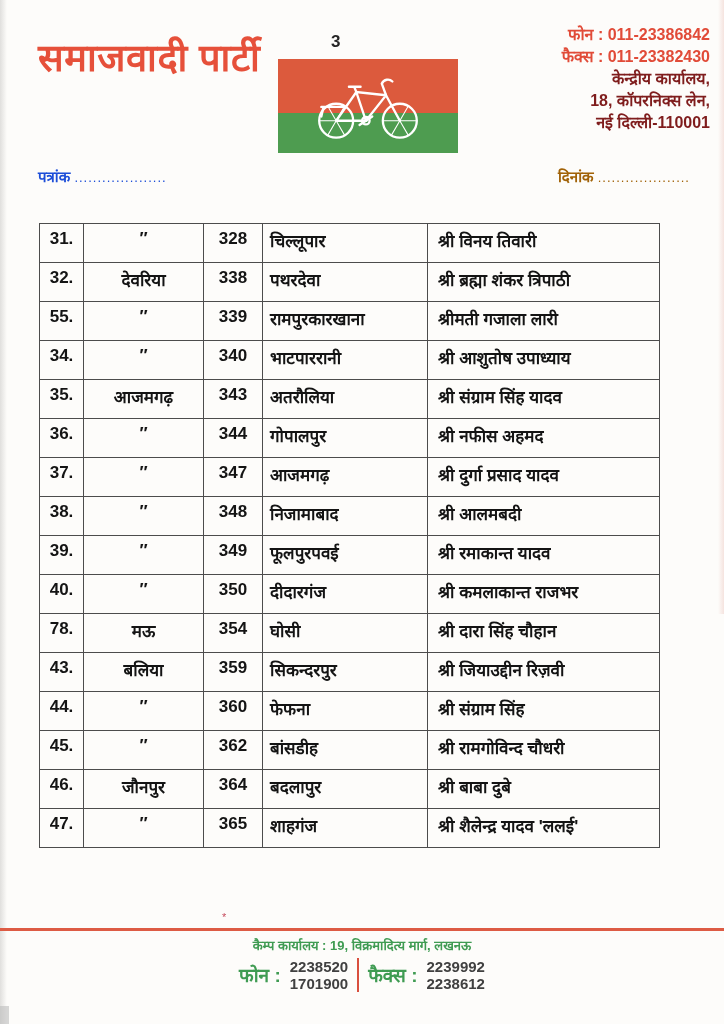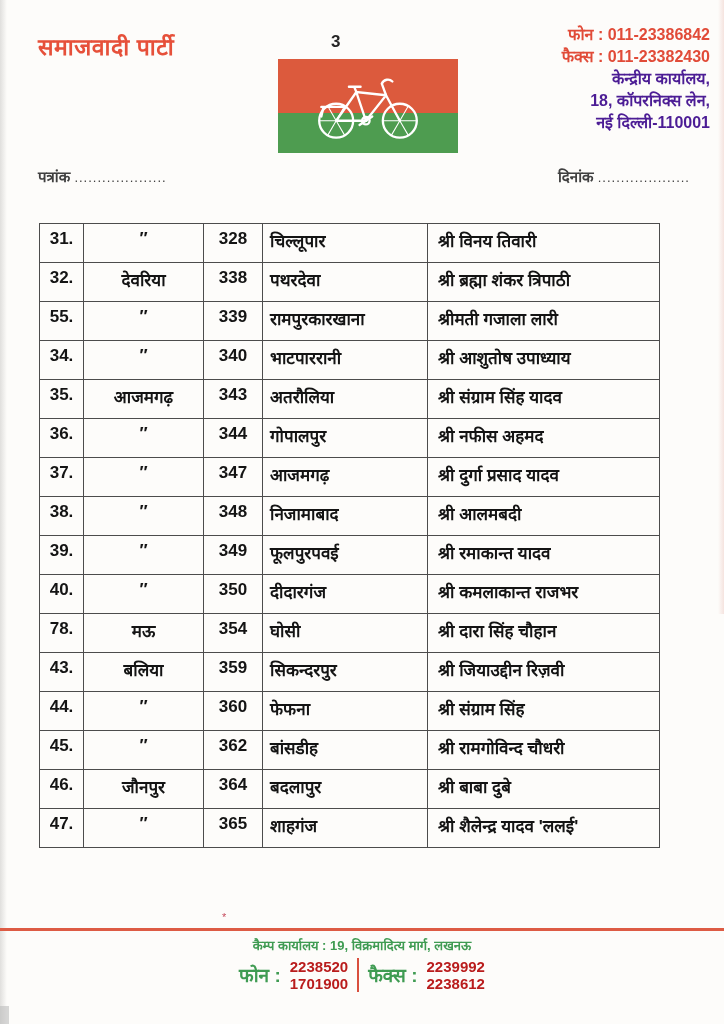--- a/index.html
+++ b/index.html
@@ -18,42 +18,42 @@
     position:absolute; right:0; top:0; width:6px; height:60%;
     background:linear-gradient(to left, #f3ddd8, rgba(255,255,255,0)); opacity:.8;
   }
   .scan-corner {
     position:absolute; left:0; bottom:0; width:9px; height:18px; background:#bdbdbd; opacity:.6;
   }
 
   
   .party-title {
     position:absolute; left:38px; top:30px;
-    font-size:23px; font-weight:bold; color:#e6503a; letter-spacing:.5px;
+    font-size:38px; font-weight:bold; color:#e6503a; letter-spacing:.5px;
   }
   .page-number {
     position:absolute; left:331px; top:32px; font-size:17px; color:#262626; font-weight:bold;
   }
   .flag {
     position:absolute; left:278px; top:59px; width:180px; height:94px;
   }
   .flag .half-red  { position:absolute; left:0; top:0; width:100%; height:57%; background:#dc5a3d; }
   .flag .half-green{ position:absolute; left:0; bottom:0; width:100%; height:43%; background:#4e9c50; }
   .flag svg { position:absolute; left:50%; top:52%; transform:translate(-50%,-50%); }
 
   .contact-block {
     position:absolute; right:14px; top:24px; text-align:right; line-height:22px;
     font-weight:bold; font-size:16px;
   }
   .contact-block .red-line { color:#e14b38; }
-  .contact-block .green-line { color:#4c1d95; }
+  .contact-block .green-line { color:#7f1d1d; }
 
   .ref-row { position:absolute; left:0; top:166px; width:100%; height:22px; }
-  .letter-no { position:absolute; left:38px; color:#404040; font-weight:bold; font-size:15px; }
-  .date-field { position:absolute; right:34px; color:#404040; font-weight:bold; font-size:15px; }
+  .letter-no { position:absolute; left:38px; color:#1d4ed8; font-weight:bold; font-size:15px; }
+  .date-field { position:absolute; right:34px; color:#a16207; font-weight:bold; font-size:15px; }
   .dots { font-weight:normal; letter-spacing:1px; font-size:13px; }
 
   
   table.cand {
     position:absolute; left:39px; top:223px; width:620px;
     border-collapse:collapse; table-layout:fixed;
   }
   table.cand td {
     border:1.6px solid #4c4c4c; height:39px; vertical-align:top;
     font-size:17px; font-weight:600; color:#141414; padding-top:5px;
@@ -70,21 +70,21 @@
   .footer-rule { position:absolute; left:0; top:928px; width:724px; height:3px; background:#dd5b44; }
   .camp-office {
     position:absolute; left:0; top:936px; width:100%; text-align:center;
     color:#3f9b52; font-weight:bold; font-size:13px;
   }
   .phone-fax {
     position:absolute; left:0; top:958px; width:100%;
     display:flex; justify-content:center; align-items:center; gap:9px;
   }
   .phone-fax .lbl { color:#3f9b52; font-weight:bold; font-size:19px; }
-  .phone-fax .nums { color:#b91c1c; font-weight:bold; font-size:15px; line-height:17px; text-align:left; }
+  .phone-fax .nums { color:#404040; font-weight:bold; font-size:15px; line-height:17px; text-align:left; }
   .phone-fax .vdiv { width:2px; height:34px; background:#d94f3e; }
 </style>
 </head>
 <body>
 
 <div class="page">
   <div class="scan-edge-left"></div>
   <div class="scan-edge-right"></div>
   <div class="scan-corner"></div>
 

